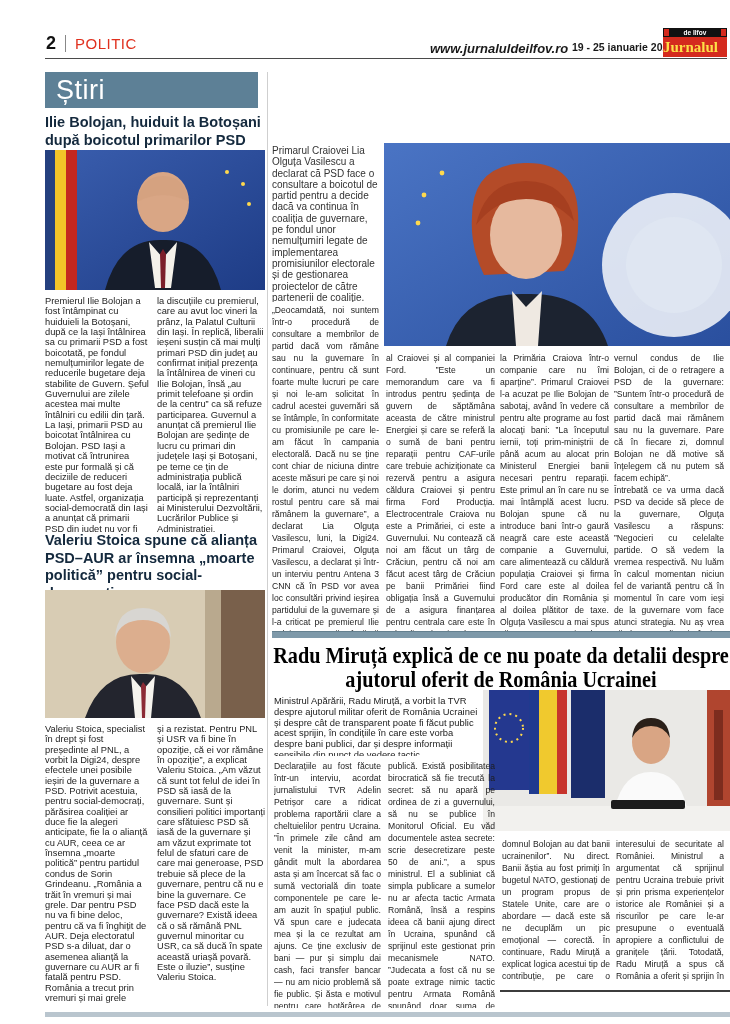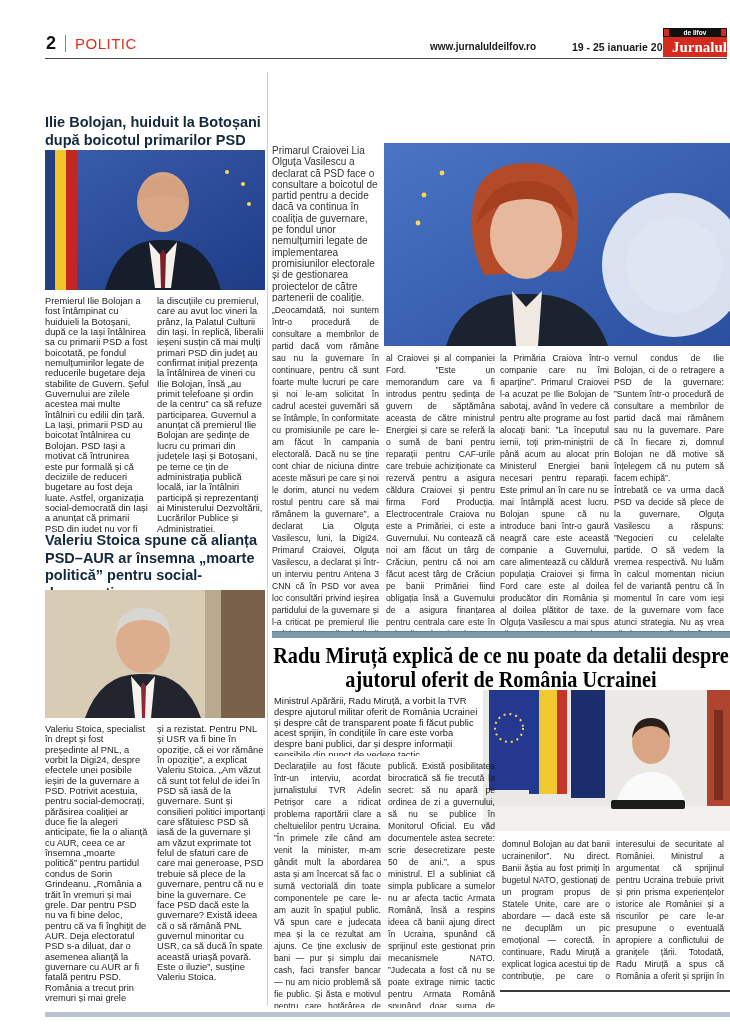--- a/index.html
+++ b/index.html
@@ -4,27 +4,27 @@
 <style>
   html,body{margin:0;padding:0;background:#eef0f1;}
   .page{position:relative;width:730px;height:1024px;background:#ffffff;overflow:hidden;
         font-family:"Liberation Sans",sans-serif;margin:0 auto;}
   .abs{position:absolute;}
   
   .pageno{font-size:18px;font-weight:bold;color:#111;}
   .section{font-size:15px;font-weight:normal;color:#e0301e;letter-spacing:.5px;
            border-left:1.5px solid #888;padding-left:9px;margin-left:9px;}
   .hdr-row{display:flex;align-items:baseline;}
-  .website{font-size:10px;font-weight:bold;color:#1a1a1a;}
+  .website{font-size:13px;font-weight:bold;color:#1a1a1a;font-style:italic;}
   .daterange{font-size:10.5px;font-weight:bold;color:#1a1a1a;}
   .logo{width:64px;height:30px;}
   .logo-top{height:9px;background:#111;color:#fff;font-size:6.5px;text-align:center;line-height:9px;
             position:relative;font-weight:bold;}
   .logo-top i{position:absolute;top:1px;width:5px;height:7px;background:#d42b1e;}
-  .logo-main{height:20px;background:#d42b1e;color:#ffffff;text-align:right;
+  .logo-main{height:20px;background:#d42b1e;color:#fde047;text-align:left;
              font-family:"Liberation Serif",serif;font-weight:bold;font-size:15px;line-height:20px;}
   .hrule{background:#4a4a4a;height:1px;}
   .vrule{background:#cfcfcf;width:1px;}
   
   .stiri-box{background:#5d8096;color:#fff;font-size:27px;line-height:36px;padding-left:11px;
              letter-spacing:.5px;}
   .side-title{font-size:14.5px;line-height:17.5px;font-weight:bold;color:#14293d;}
   .side-col{font-size:9.3px;line-height:10.35px;color:#232323;overflow:hidden;text-align:left;}
   
   .main-hl-wrap{text-align:center;}
@@ -59,20 +59,21 @@
     <div class="logo-top">
       <i style="left:1px;"></i>
       <span>de Ilfov</span>
       <i style="right:1px;"></i>
     </div>
     <div class="logo-main">Jurnalul</div>
   </div>
   <div class="abs hrule" style="left:45px;top:58px;width:682px;"></div>
   <div class="abs vrule" style="left:267px;top:72px;height:934px;"></div>
 
+  <div class="abs stiri-box" style="left:45px;top:72px;width:202px;height:36px;">Știri</div>
 
   <div class="abs side-title" style="left:45px;top:114px;width:216px;">Ilie Bolojan, huiduit la Botoșani după boicotul primarilor PSD de la Iași</div>
 
   <div class="abs" style="left:45px;top:150px;">
     <svg width="220" height="140" viewBox="0 0 220 140">
       <defs>
         <linearGradient id="bg1" x1="0" y1="0" x2="1" y2="1">
           <stop offset="0" stop-color="#3a5eae"></stop>
             <stop offset="1" stop-color="#1e3c86"></stop>
         </linearGradient>

